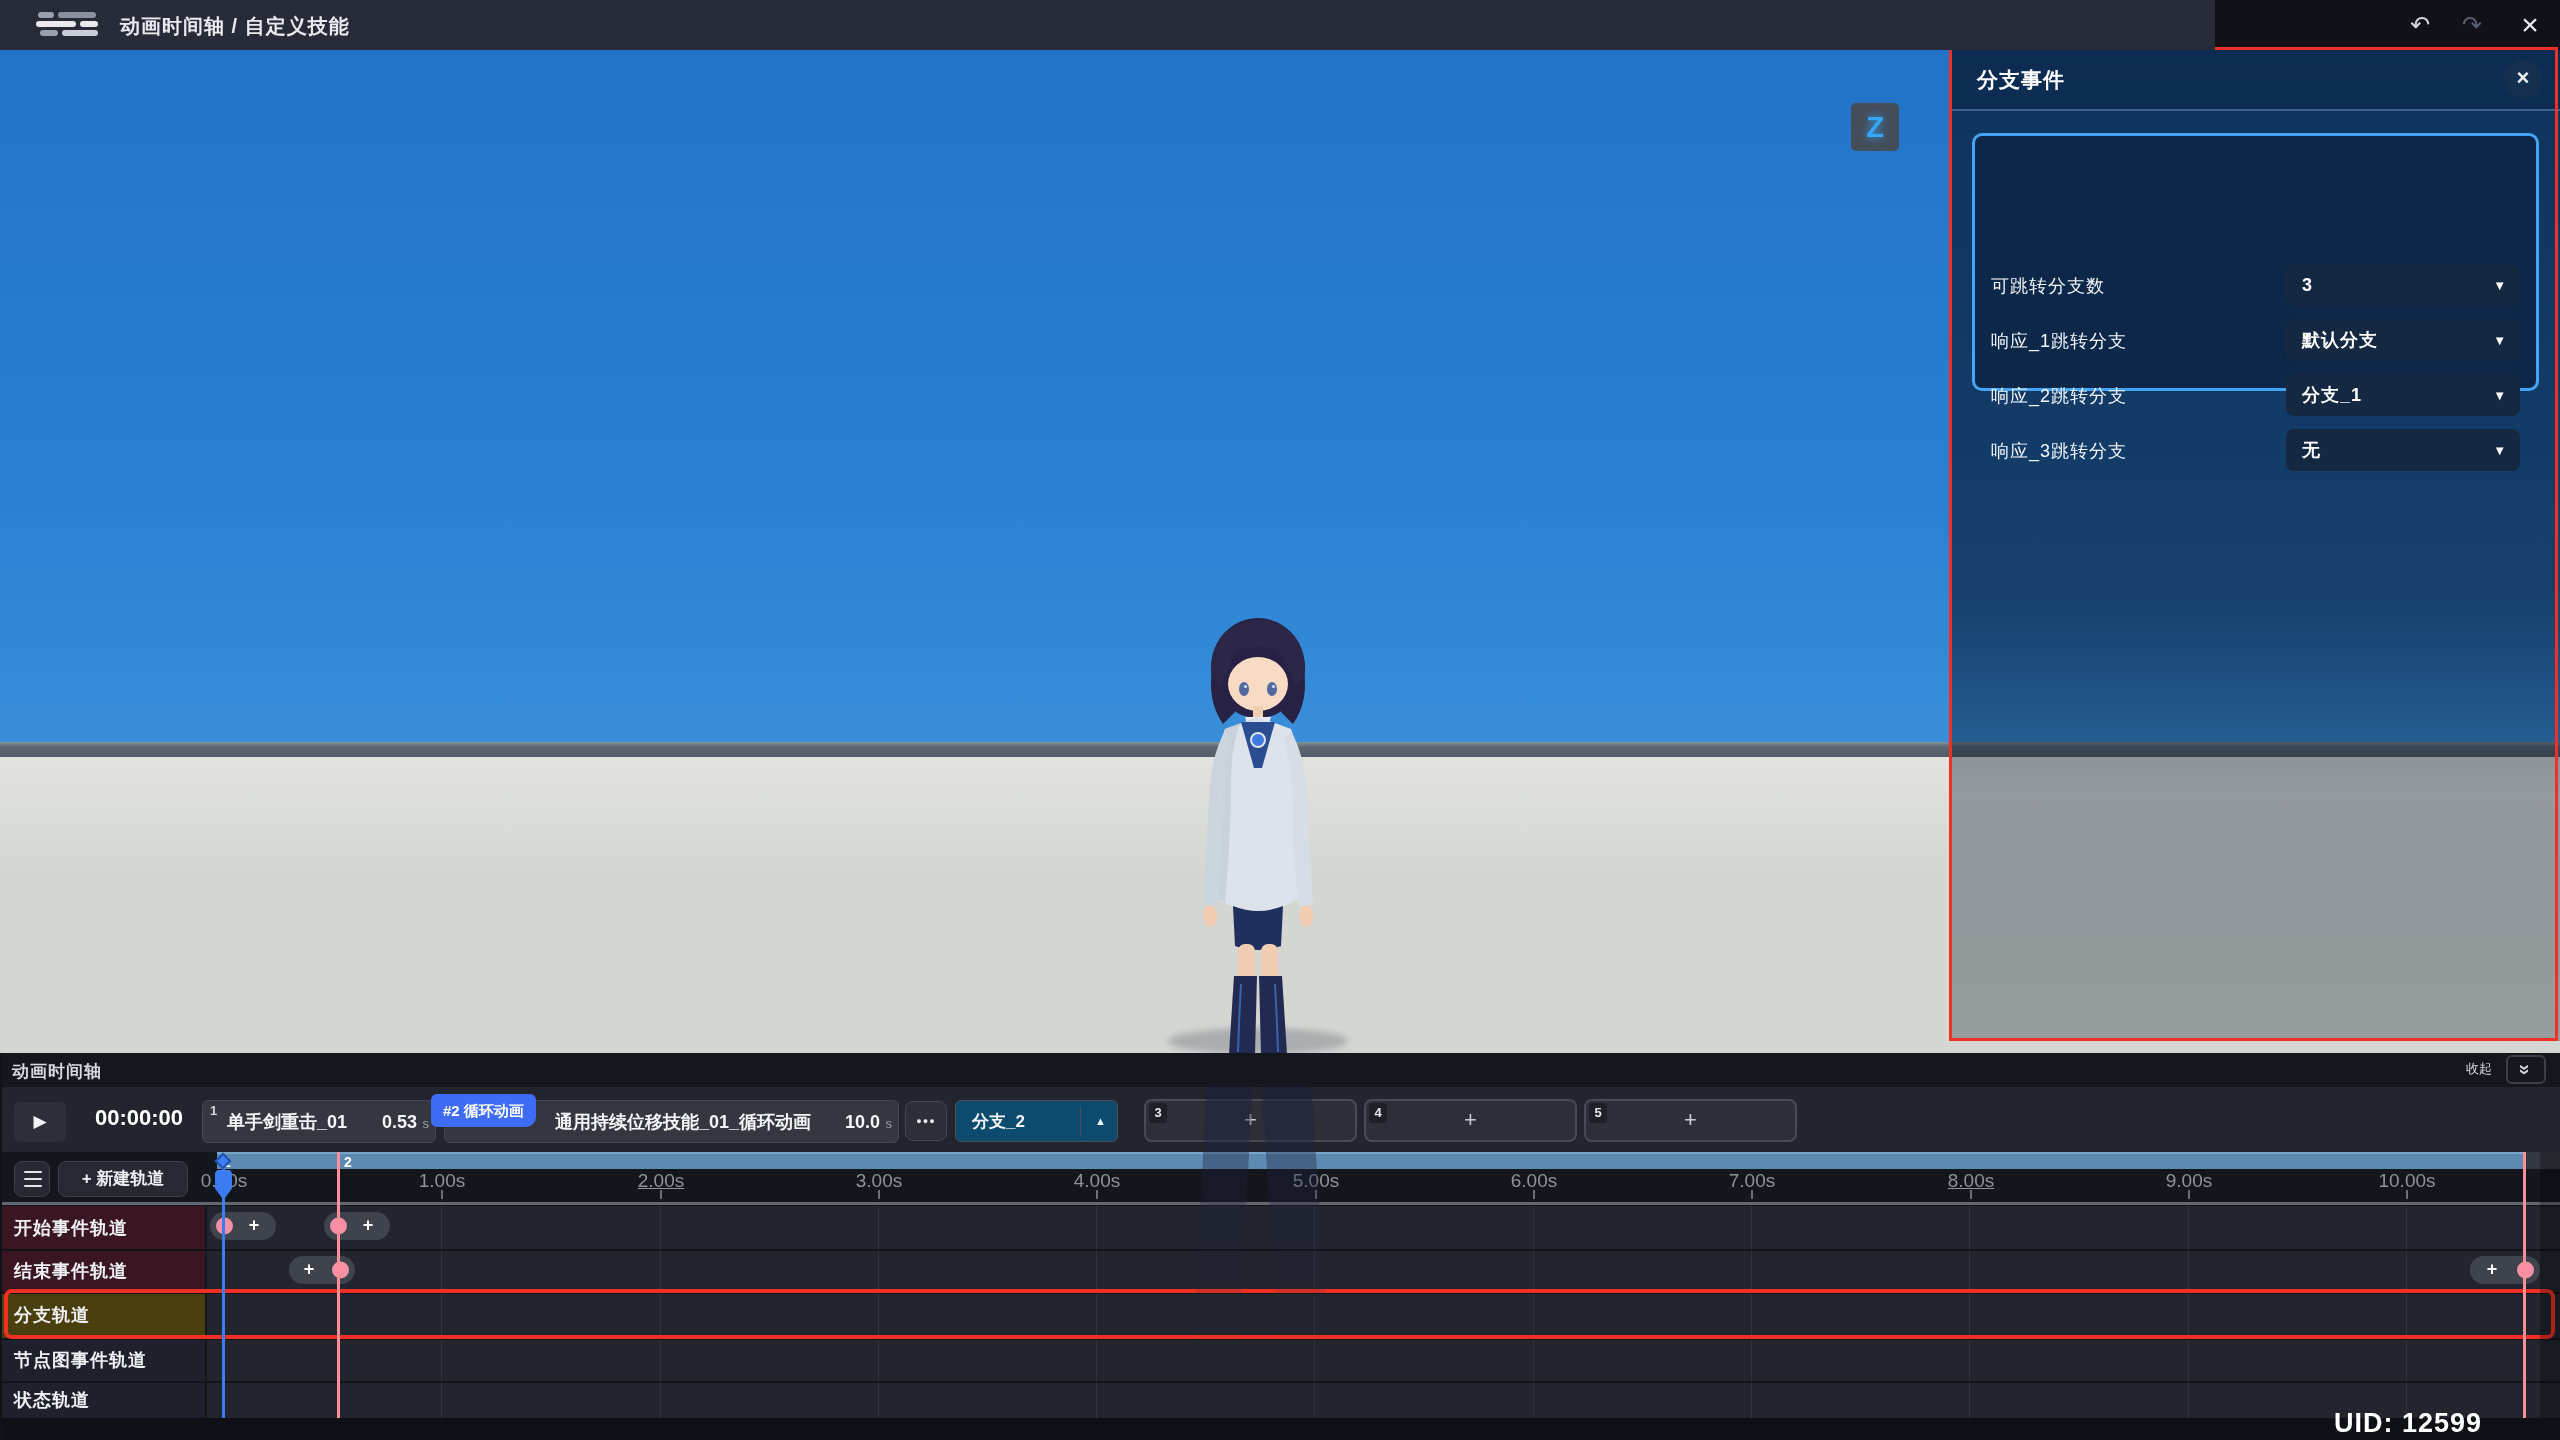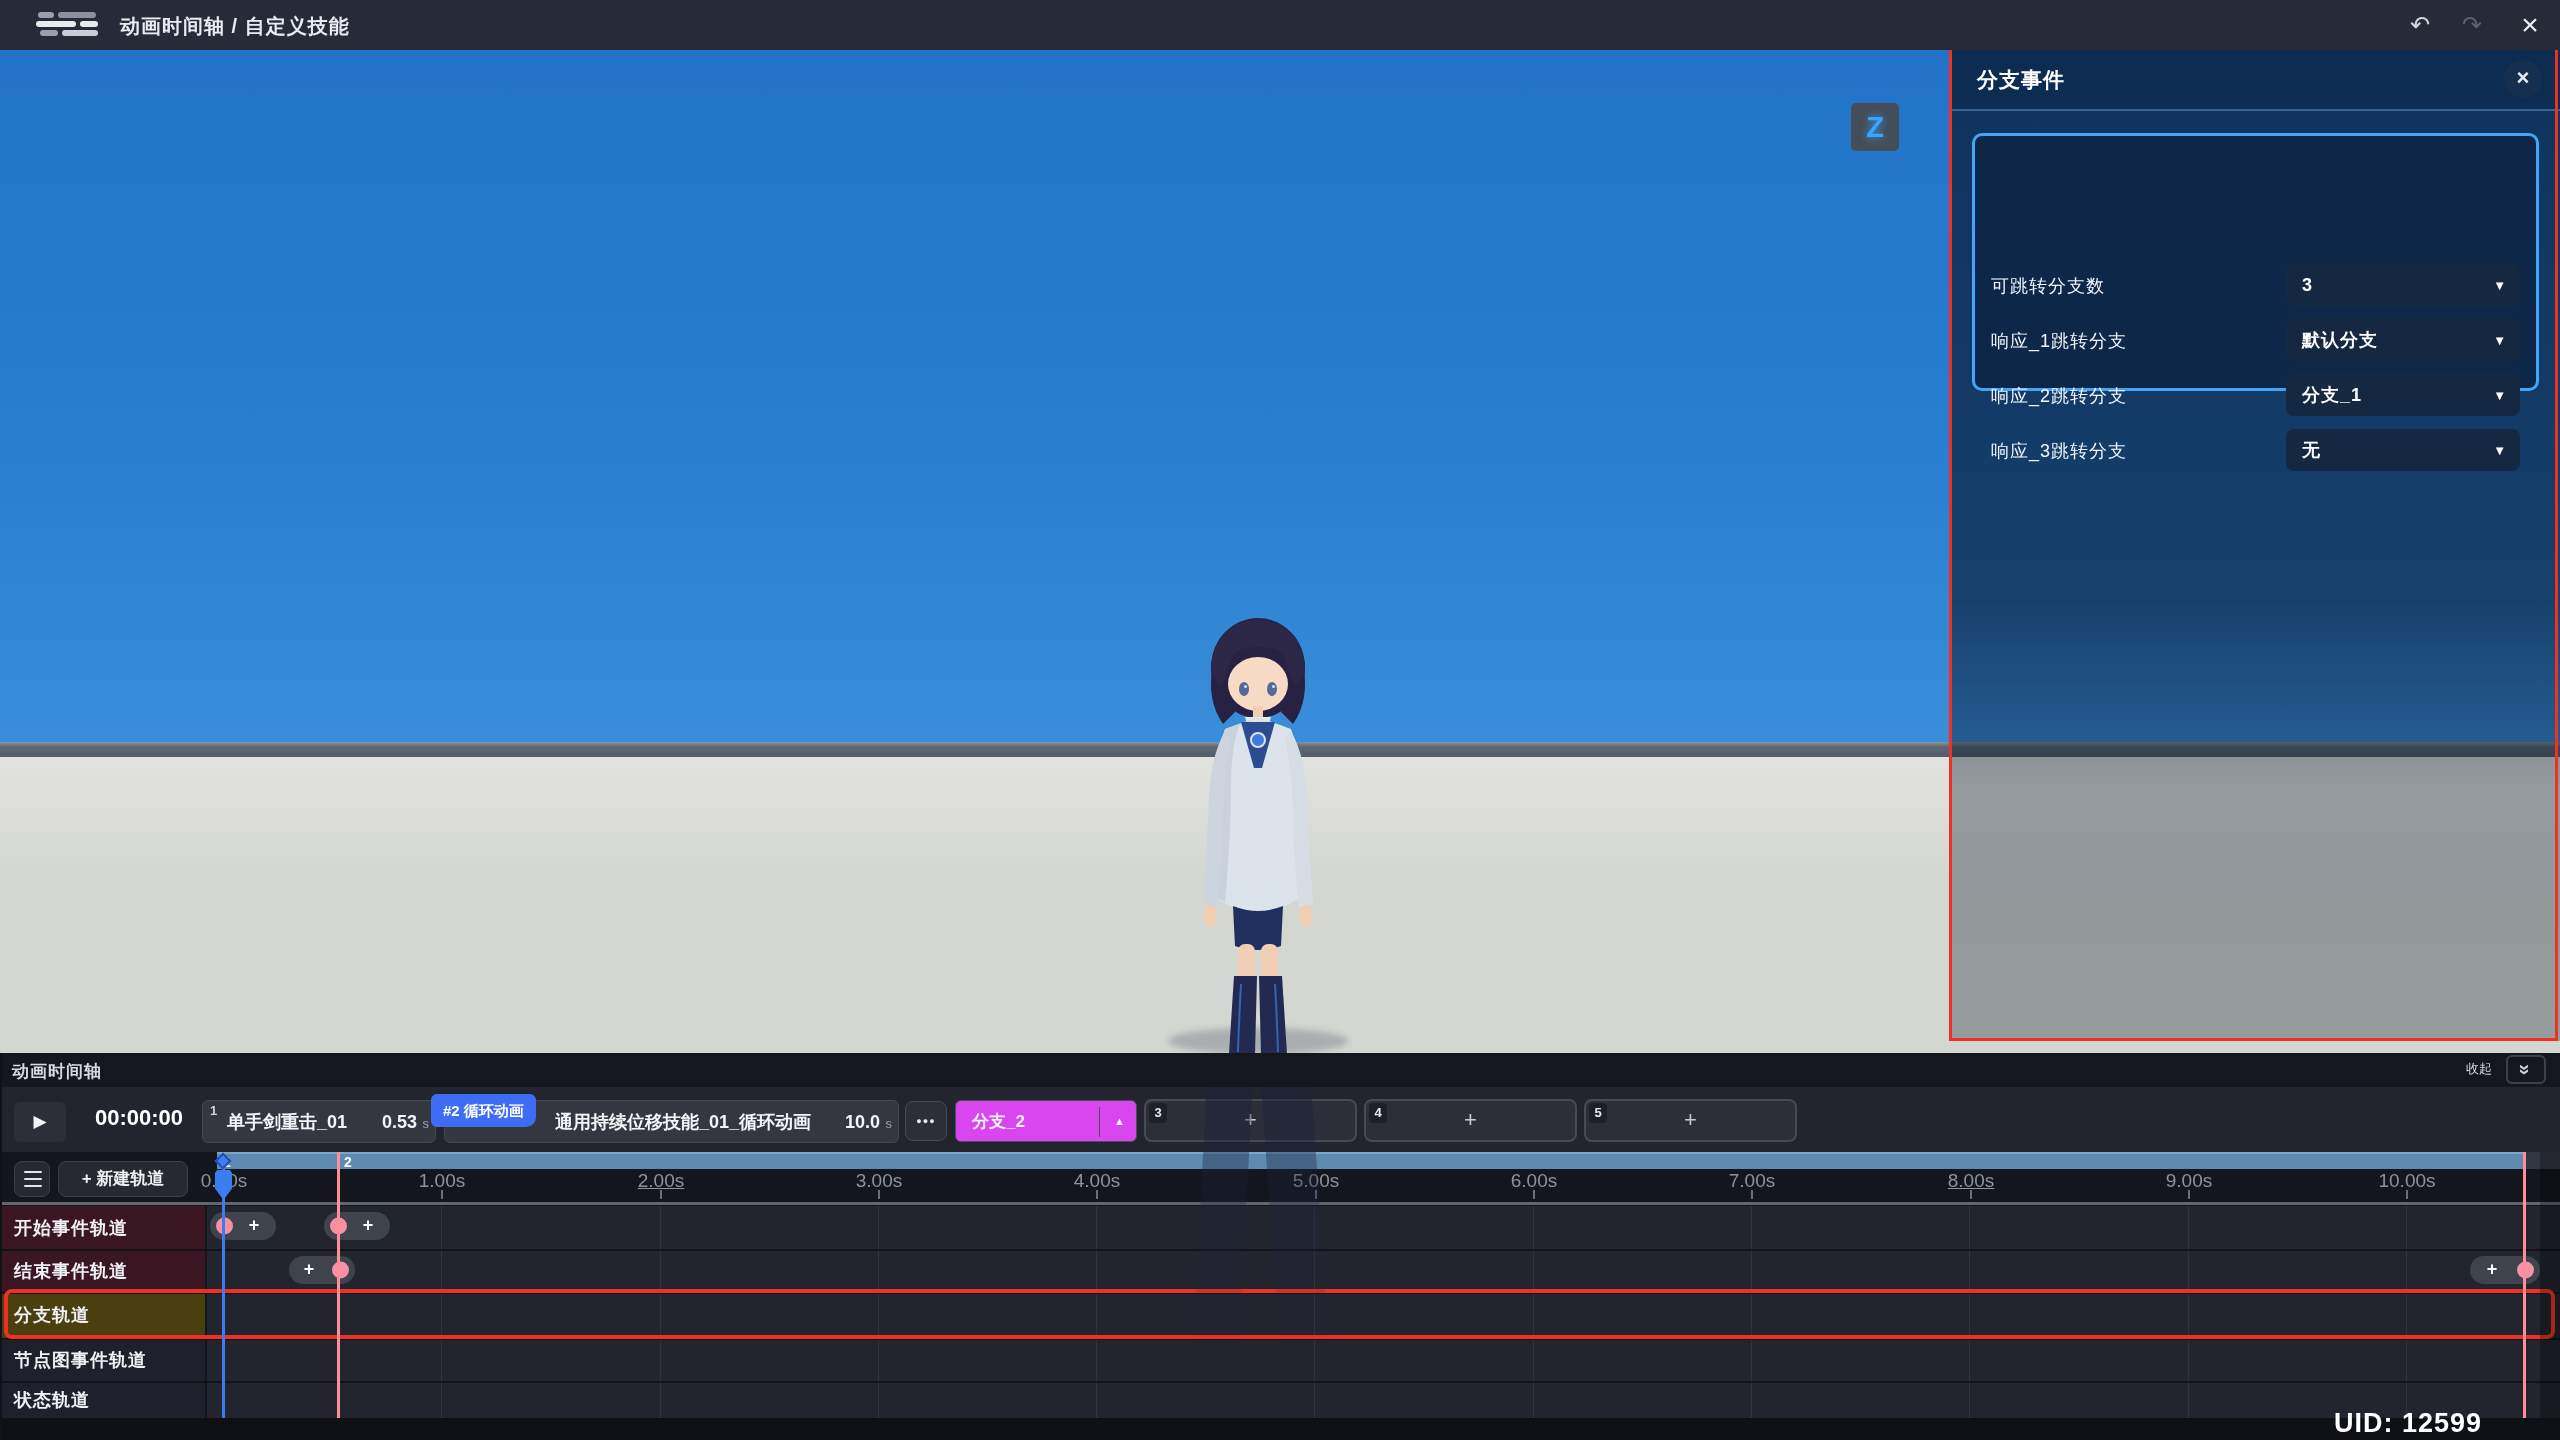--- a/index.html
+++ b/index.html
@@ -1,21 +1,21 @@
 <!DOCTYPE html>
 <html><head>
 <meta charset="utf-8">
 <style>
   * { margin:0; padding:0; box-sizing:border-box; }
   html,body { width:2560px; height:1440px; overflow:hidden; background:#101218;
               font-family:"Liberation Sans","DejaVu Sans",sans-serif; }
   #stage { position:relative; width:2560px; height:1440px; overflow:hidden; }
 
   
-  #topbar { position:absolute; left:0; top:0; width:2560px; height:50px; background:#272b38; z-index:40; }
+  #topbar { position:absolute; left:0; top:0; width:2215px; height:50px; background:#272b38; z-index:40; }
   #logo { position:absolute; left:36px; top:12px; width:66px; height:26px; }
   #logo .lrow { position:absolute; height:6px; border-radius:3px; }
   #title { position:absolute; left:120px; top:13px; font-size:20px; font-weight:bold; color:#e9ebf0; letter-spacing:1px; }
   .tb-ic { position:absolute; top:8px; width:36px; height:34px; text-align:center; line-height:34px; font-size:24px; cursor:pointer; }
   #undo { left:2402px; color:#d3d7df; }
   #redo { left:2454px; color:#5b6170; }
   #tb-close { left:2512px; color:#eceef2; font-size:30px; }
 
   
   #viewport { position:absolute; left:0; top:50px; width:2560px; height:1003px; overflow:hidden; }
@@ -77,21 +77,21 @@
   .clip .cidx { position:absolute; left:7px; top:2px; font-size:13px; font-weight:bold; color:#d2d5db; }
   .clip .cname { position:absolute; top:50%; transform:translateY(-50%); font-size:18px; font-weight:bold; color:#f4f5f8; white-space:nowrap; }
   #clip1 .cname { left:24px; }
   #clip2 .cname { left:110px; }
   .clip .cdur { position:absolute; right:18px; top:50%; transform:translateY(-50%); font-size:18px; font-weight:bold; color:#f4f5f8; }
   .clip .cunit { position:absolute; right:6px; top:50%; transform:translateY(-42%); font-size:13px; color:#9aa0ab; }
   #loopbadge { position:absolute; left:429px; top:7px; height:33px; padding:0 12px; background:#3e6cf5; border-radius:6px 6px 10px 6px;
                color:#ffffff; font-size:15px; font-weight:bold; line-height:33px; z-index:3; }
   #morebtn { position:absolute; left:903px; top:14px; width:42px; height:40px; background:#2c2f38; border:1px solid #454851;
              border-radius:8px; color:#e8eaee; font-size:13px; text-align:center; line-height:38px; letter-spacing:1px; cursor:pointer; }
-  #branch-dd { position:absolute; left:953px; top:13px; width:182px; height:42px; background:#d946ef; border:1px solid #4a4e58;
+  #branch-dd { position:absolute; left:953px; top:13px; width:163px; height:42px; background:#0c4a6e; border:1px solid #4a4e58;
                border-radius:6px; cursor:pointer; }
   #branch-dd .bval { position:absolute; left:16px; top:50%; transform:translateY(-50%); font-size:17px; font-weight:bold; color:#f4f5f8; }
   #branch-dd .bdiv { position:absolute; right:36px; top:6px; width:1px; height:30px; background:#4a4e58; }
   #branch-dd .bcaret { position:absolute; right:11px; top:50%; transform:translateY(-50%); font-size:11px; color:#f4f5f8; }
   .slot { position:absolute; top:12px; width:213px; height:43px; border:2px solid #474b55; border-radius:8px;
           background:rgba(52,56,65,0.55); cursor:pointer; }
   .slot .snum { position:absolute; left:3px; top:2px; min-width:18px; height:20px; padding:0 3px; background:#1d2027; border-radius:4px;
                 color:#e6e8ec; font-size:13px; font-weight:bold; text-align:center; line-height:20px; }
   .slot .splus { position:absolute; left:50%; top:50%; transform:translate(-50%,-52%); font-size:22px; color:#c6cad2; }
 

